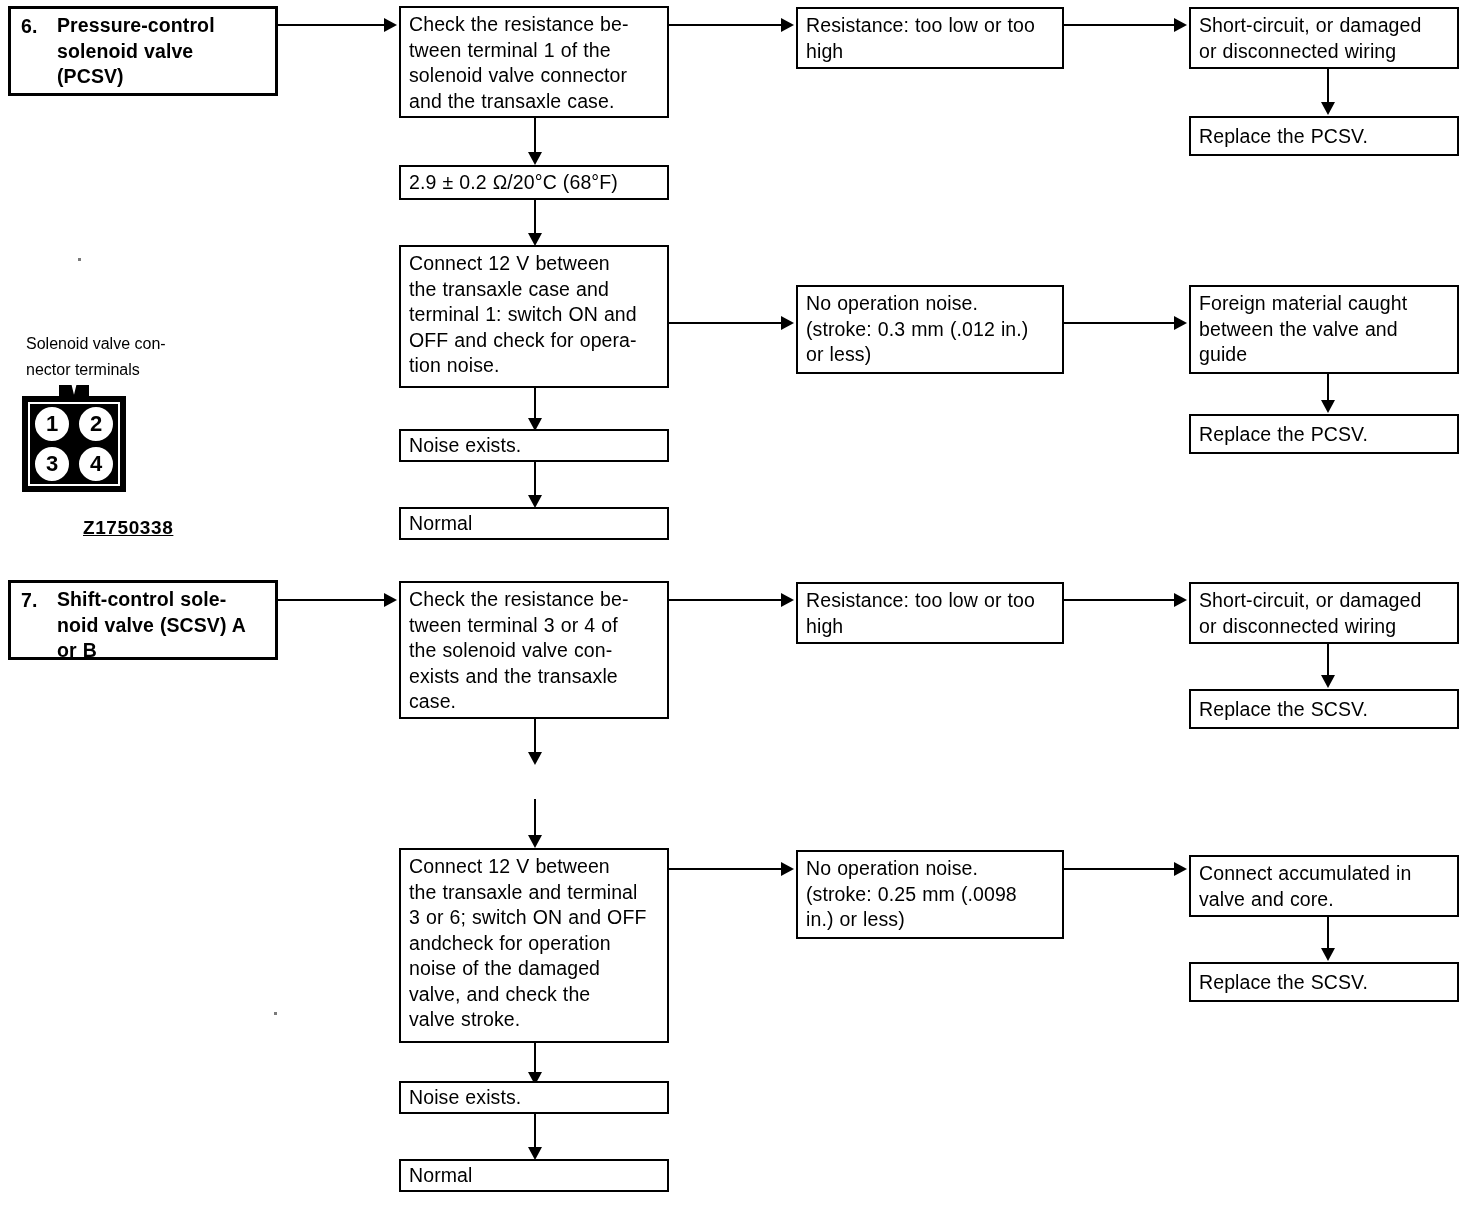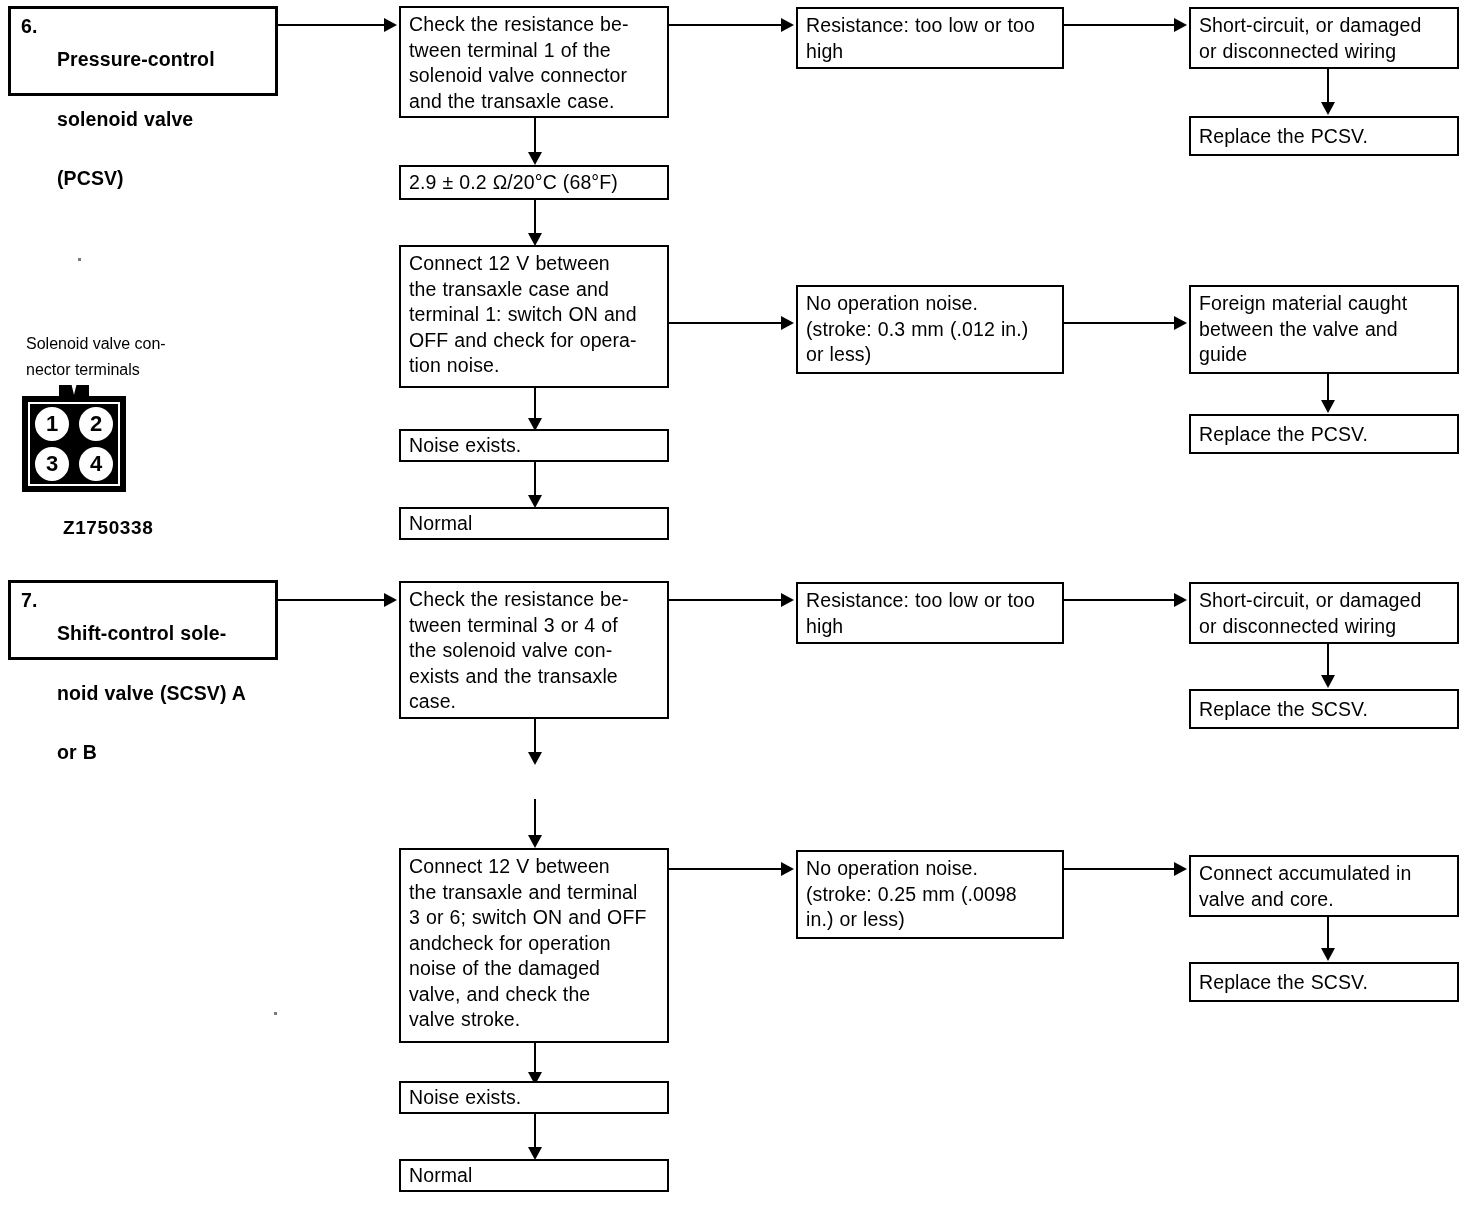--- a/index.html
+++ b/index.html
@@ -48,21 +48,20 @@
     display: block;
   }
   .headbox .num {
     position: absolute;
     left: 10px;
     top: 5px;
   }
   .headbox .htext {
     display: block;
     margin-left: 38px;
-    margin-top: 34px;
   }
 
   
   .hline {
     position: absolute;
     height: 0;
     border-top: 2.5px solid #000;
   }
   .vline {
     position: absolute;
@@ -267,21 +266,21 @@
     <div class="notch"></div>
     <div class="conn-inner">
       <div class="pin">1</div>
       <div class="pin">2</div>
       <div class="pin">3</div>
       <div class="pin">4</div>
     </div>
   </div>
 
 
-  <div class="partno" style="left:63px; top:517px;">Z1750338</div>
+  <div class="partno" style="left:83px; top:517px;text-decoration:underline;">Z1750338</div>
 
   <div class="speck" style="left:78px; top:258px;"></div>
   <div class="speck" style="left:274px; top:1012px;"></div>
 
   <div class="box thick headbox" style="left:8px; top:580px; width:270px; height:80px;">
     <span class="num">7.</span>
     <span class="htext">Shift-control   sole-</span>
     <span class="htext">noid valve (SCSV) A</span>
     <span class="htext">or B</span>
   </div>

